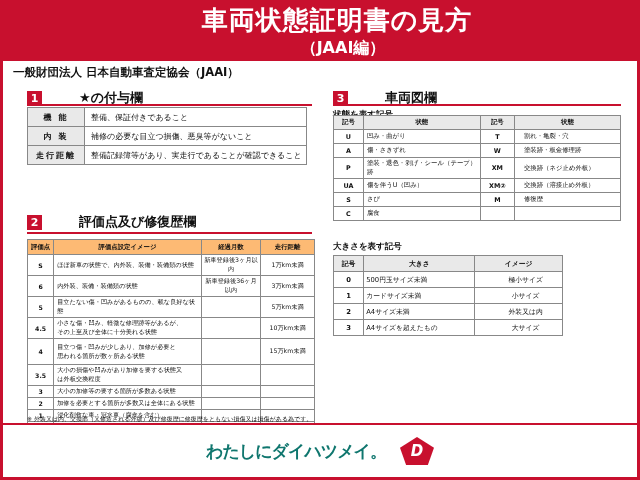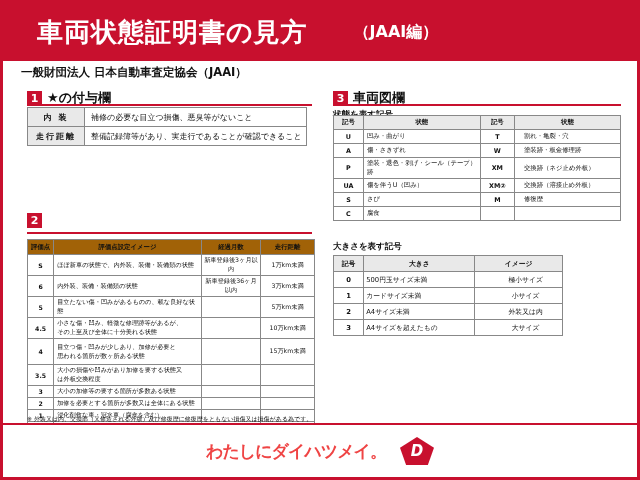--- a/index.html
+++ b/index.html
@@ -8,60 +8,60 @@
     background:#ffffff;
     font-family:"DejaVu Sans","Liberation Sans",sans-serif;
     overflow:hidden;
   }
   .page{position:relative;width:640px;height:480px;box-sizing:border-box;border:3px solid #c8102e;background:#fff;}
 
   
   .header{
     position:absolute;left:0;top:0;width:634px;height:58px;
     background:#c8102e;color:#fff;
-    display:flex;align-items:center;
+    display:flex;align-items:center;flex-direction:column;
   }
   .header .title{
     font-size:26px;font-weight:bold;letter-spacing:1px;margin-left:34px;
   }
   .header .title2{
     font-size:16px;font-weight:bold;margin-left:46px;
   }
   .subtitle{
-    position:absolute;left:18px;top:62px;font-size:11.5px;color:#111;font-weight:bold;
+    position:absolute;left:10px;top:62px;font-size:11.5px;color:#111;font-weight:bold;
   }
 
   
   .sec{position:absolute;display:flex;align-items:center;}
   .secnum{
     width:15px;height:15px;background:#c8102e;color:#fff;font-size:11px;font-weight:bold;
     display:flex;align-items:center;justify-content:center;margin-right:5px;
   }
-  .sectext{font-size:13px;font-weight:bold;color:#111;}
+  .sectext{font-size:13px;font-weight:bold;color:#111;margin-left:32px;}
   .secline{
     position:absolute;height:2px;background:#c8102e;
   }
 
   
   table{border-collapse:collapse;position:absolute;}
   table td,table th{
     border:1px solid #888;font-size:7.2px;color:#111;
     padding:1px 2px;
   }
 
   
   #t-fuyo{left:24px;top:104px;width:280px;}
   #t-fuyo td{height:16px;}
   #t-fuyo td.k{width:52px;text-align:center;background:#e9e9e9;font-weight:bold;font-size:8px;letter-spacing:2px;}
   #t-fuyo td.v{font-size:8px;padding-left:6px;}
 
   
   #t-hyoka{left:24px;top:236px;width:288px;}
   #t-hyoka td,#t-hyoka th{font-size:6.2px;}
-  #t-hyoka th{background:#a16207;font-weight:bold;text-align:center;height:12px;font-size:6.4px;}
+  #t-hyoka th{background:#fdba74;font-weight:bold;text-align:center;height:12px;font-size:6.4px;}
   #t-hyoka td.sc{width:22px;text-align:center;font-weight:bold;}
   #t-hyoka td.ds{width:152px;padding-left:3px;}
   #t-hyoka td.sh{width:58px;text-align:center;}
   #t-hyoka td.km{width:52px;text-align:center;}
 
   .notes{
     position:absolute;left:24px;top:412px;width:292px;font-size:6px;color:#111;line-height:1.45;
   }
 
   
@@ -79,21 +79,21 @@
   #t-size th{background:#e9e9e9;font-weight:bold;text-align:center;}
   #t-size td.s1{width:28px;text-align:center;font-weight:bold;}
   #t-size td.s2{width:120px;}
   #t-size td.s3{width:78px;text-align:center;padding-left:16px;}
 
   
   .footer{
     position:absolute;left:0;bottom:0;width:634px;height:52px;border-top:2px solid #c8102e;background:#fff;
     display:flex;align-items:center;justify-content:center;gap:14px;
   }
-  .slogan{font-size:17px;font-weight:bold;color:#ef4444;letter-spacing:-1px;}
+  .slogan{font-size:17px;font-weight:bold;color:#0f766e;letter-spacing:-1px;}
   .dhbox{display:flex;align-items:center;gap:6px;}
   .dh-mark{
     width:34px;height:28px;background:#c8102e;
     display:flex;align-items:center;justify-content:center;
     clip-path:polygon(50% 0%,100% 38%,82% 100%,18% 100%,0% 38%);
   }
   .dh-mark span{color:#fff;font-size:15px;font-weight:bold;font-style:italic;}
   .dh-name{font-size:25px;font-weight:bold;color:#c8102e;letter-spacing:-1px;}
 </style>
 </head>
@@ -108,33 +108,38 @@
   <div class="subtitle">一般財団法人 日本自動車査定協会（JAAI）</div>
 
   <div class="sec" style="left:24px;top:86px;">
     <div class="secnum">1</div>
     <div class="sectext">★の付与欄</div>
   </div>
   <div class="secline" style="left:24px;top:101px;width:285px;"></div>
 
   <table id="t-fuyo">
     <tbody>
+        <tr>
+      <td class="k">機 能</td>
+      <td class="v">整備、保証付きであること</td>
+    </tr>
     <tr>
       <td class="k">内 装</td>
       <td class="v">補修の必要な目立つ損傷、悪臭等がないこと</td>
     </tr>
     <tr>
       <td class="k">走行距離</td>
       <td class="v">整備記録簿等があり、実走行であることが確認できること</td>
     </tr>
   </tbody>
     </table>
 
   <div class="sec" style="left:24px;top:210px;">
     <div class="secnum">2</div>
+    <div class="sectext">評価点及び修復歴欄</div>
   </div>
   <div class="secline" style="left:24px;top:229px;width:285px;"></div>
 
   <table id="t-hyoka">
     <tbody>
         <tr>
       <th>評価点</th>
       <th>評価点設定イメージ</th>
       <th>経過月数</th>
       <th>走行距離</th>

